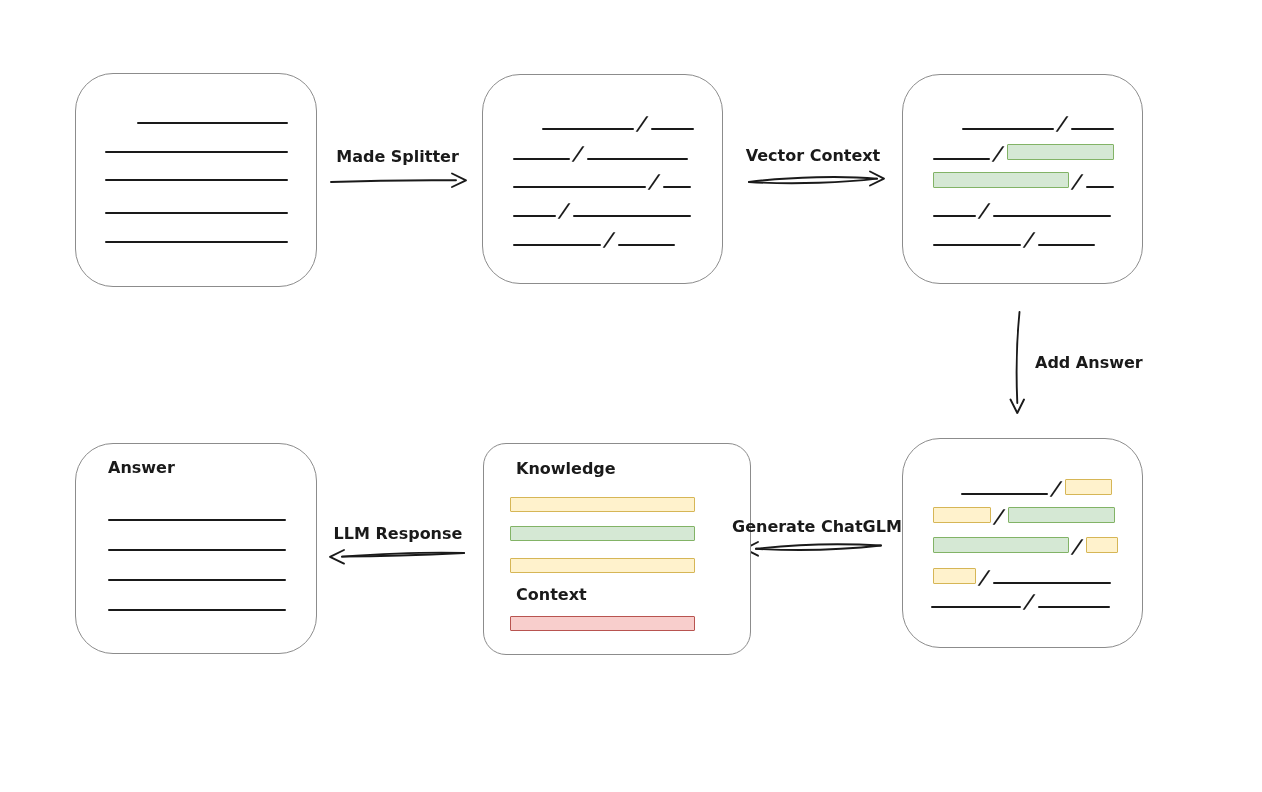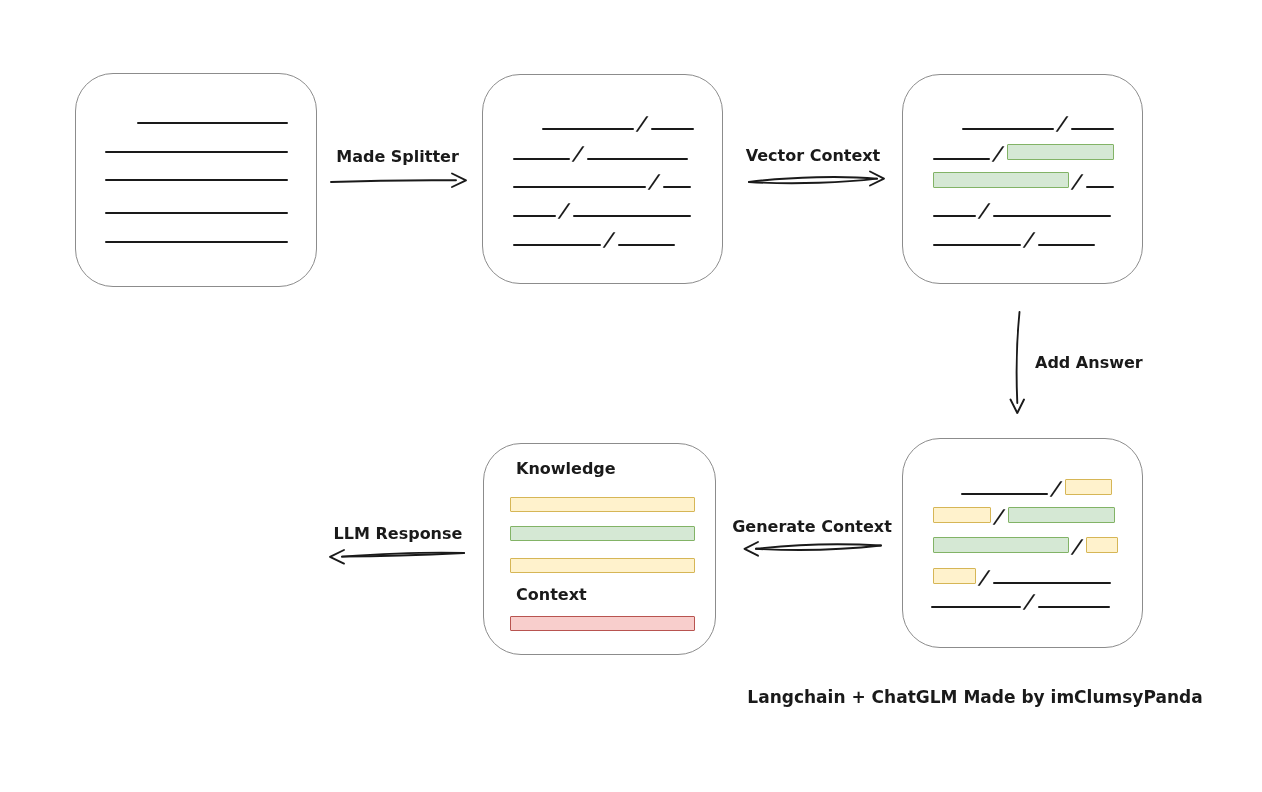--- a/index.html
+++ b/index.html
@@ -14,21 +14,21 @@
 
   .box {
     position:absolute; background:#ffffff;
     border:1.6px solid var(--box-border,#8c8c8c);
     border-radius:38px; box-sizing:border-box;
   }
   #box-document { left:75px;  top:73px;  width:242px; height:214px; }
   #box-chunks   { left:482px; top:74px;  width:241px; height:210px; }
   #box-searched { left:902px; top:74px;  width:241px; height:210px; }
   #box-context  { left:902px; top:438px; width:241px; height:210px; }
-  #box-prompt   { left:483px; top:443px; width:233px; height:212px; }
+  #box-prompt   { left:483px; top:443px; width:268px; height:212px;border-radius:23px; }
   #box-answer   { left:75px;  top:443px; width:242px; height:211px; }
 
   .row { position:absolute; left:0; height:20px; display:flex; align-items:flex-end; }
   .seg { display:inline-block; box-sizing:border-box; }
   .seg.line   { height:2px; background:var(--ink,#1a1a1a); border-radius:2px; }
   .seg.green  { height:16px; background:var(--green-fill); border:1.6px solid var(--green-stroke); border-radius:1px; }
   .seg.yellow { height:16px; background:var(--yellow-fill); border:1.6px solid var(--yellow-stroke); border-radius:1px; }
   .slash {
     font-size:19px; line-height:16px; font-weight:600; font-style:italic;
     transform:skewX(-10deg); margin:0 5px -1px 5px; color:var(--ink,#1a1a1a);
@@ -182,21 +182,35 @@
 
   <div class="box" id="box-prompt">
     <div class="box-label" style="top:15px">Knowledge</div>
     <div class="box-label" style="top:141px">Context</div>
   <div class="bar yellow" style="top: 53px; left: 26px; width: 183px;"></div>
       <div class="bar green" style="top: 82px; left: 26px; width: 183px;"></div>
       <div class="bar yellow" style="top: 114px; left: 26px; width: 183px;"></div>
       <div class="bar red" style="top: 172px; left: 26px; width: 183px;"></div>
     </div>
 
+  <div class="box" id="box-answer">
+    <div class="box-label" style="top:14px">Answer</div>
+  <div class="row" style="top: 57px;">
+        <span class="seg line" style="width: 178px; margin-left: 32px;"></span>
+      </div>
+      <div class="row" style="top: 87px;">
+        <span class="seg line" style="width: 178px; margin-left: 32px;"></span>
+      </div>
+      <div class="row" style="top: 117px;">
+        <span class="seg line" style="width: 178px; margin-left: 32px;"></span>
+      </div>
+      <div class="row" style="top: 147px;">
+        <span class="seg line" style="width: 178px; margin-left: 32px;"></span>
+      </div>
+    </div>
 
   <div class="arrow-label" id="lbl-text-splitter">Made Splitter</div>
   <div class="arrow-label" id="lbl-vector-search">Vector Context</div>
   <div class="arrow-label" id="lbl-add-context">Add Answer</div>
-  <div class="arrow-label" id="lbl-generate-prompt">Generate Context</div>
+  <div class="arrow-label" id="lbl-generate-prompt">Generate ChatGLM</div>
   <div class="arrow-label" id="lbl-llm-response">LLM Response</div>
 
-  <div class="caption">Langchain + ChatGLM Made by imClumsyPanda</div>
 </div>
 
 </body></html>

